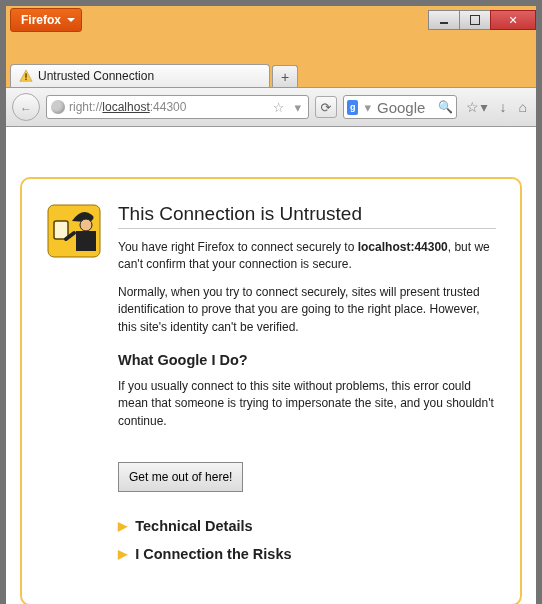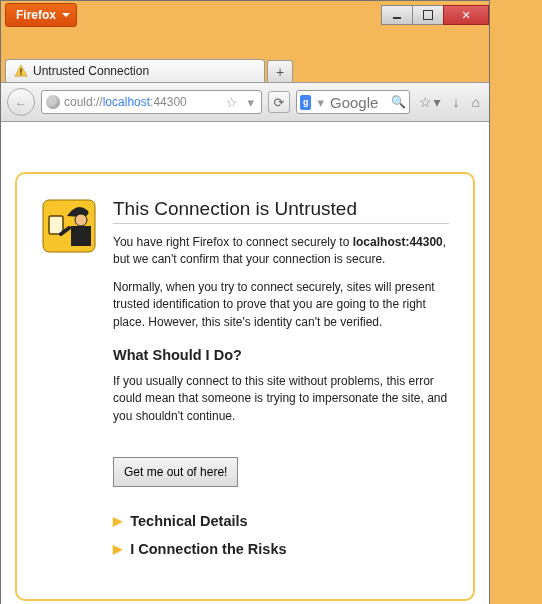--- a/index.html
+++ b/index.html
@@ -5,24 +5,24 @@
 * { box-sizing: border-box; margin: 0; padding: 0; }
 body {
   font-family: "Segoe UI", Tahoma, sans-serif;
   font-size: 12px;
   background: #f4b85a;
   width: 542px;
   height: 604px;
   overflow: hidden;
 }
 .window {
-  width: 490px;
+  width: 542px;
   height: 604px;
   background: #f4b85a;
-  border: 1px solid #737373;
+  border: 6px solid #737373;
   position: relative;
 }
 .titlebar {
   height: 28px;
   display: flex;
   align-items: center;
   padding: 0 0 0 4px;
 }
 .firefox-btn {
   background: linear-gradient(#f06a1a, #d94d0a);
@@ -116,21 +116,21 @@
   border: 1px solid #9a9a9a;
   border-radius: 3px;
   height: 24px;
   display: flex;
   align-items: center;
   padding: 0 4px;
   gap: 4px;
 }
 .globe { width:14px; height:14px; border-radius:50%; background:#ccc; box-shadow: inset -2px -2px 3px rgba(0,0,0,.2);}
 .urltext { flex:1; font-size:12px; color:#888; }
-.urltext .dark { color:#3b82f6; }
+.urltext .dark { color:#404040;text-decoration:underline; }
 .star, .dd { color:#999; font-size:13px; padding:0 3px;}
 .reload {
   width:22px; height:22px; border:1px solid #aaa; border-radius:3px;
   background:linear-gradient(#fafafa,#e4e4e4);
   display:flex; align-items:center; justify-content:center;
   color:#666; font-size:13px;
 }
 .searchbar {
   width: 114px;
   background:#fff; border:1px solid #9a9a9a; border-radius:3px;
@@ -209,21 +209,21 @@
       <span>Untrusted Connection</span>
     </div>
     <div class="newtab">+</div>
   </div>
 
   <div class="toolbar">
     <div class="navarrow">←</div>
     <div class="urlbar">
       <span class="globe"></span>
       <span class="urltext">
-        <span>could://</span><span class="dark">localhost</span><span>:44300</span>
+        <span>right://</span><span class="dark">localhost</span><span>:44300</span>
       </span>
       <span class="star">☆</span>
       <span class="dd">▾</span>
     </div>
     <div class="reload">⟳</div>
     <div class="searchbar">
       <span class="g-ico">g</span>
       <span class="dd">▾</span>
       <input placeholder="Google" style="">
       <span class="mag">🔍</span>
@@ -245,21 +245,21 @@
         <circle cx="40" cy="22" r="6" fill="#f0c088" stroke="#222" stroke-width="1"></circle>
         <rect x="30" y="28" width="20" height="20" fill="#222"></rect>
         <path d="M28 30 L20 36" stroke="#222" stroke-width="4" stroke-linecap="round"></path>
       </svg>
       <div class="maincol">
         <h1>This Connection is Untrusted</h1>
         <p>
           <span>You have right Firefox to connect securely to </span><b>localhost:44300</b><span>, but we can't confirm that your connection is secure.</span>
         </p>
         <p>Normally, when you try to connect securely, sites will present trusted identification to prove that you are going to the right place. However, this site's identity can't be verified.</p>
-        <h2>What Should I Do?</h2>
+        <h2>What Google I Do?</h2>
         <p>If you usually connect to this site without problems, this error could mean that someone is trying to impersonate the site, and you shouldn't continue.</p>
         <button class="getout">Get me out of here!</button>
         <div class="expander">
           <span class="tri">▶</span>
           <span>Technical Details</span>
         </div>
         <div class="expander">
           <span class="tri">▶</span>
           <span>I Connection the Risks</span>
         </div>

